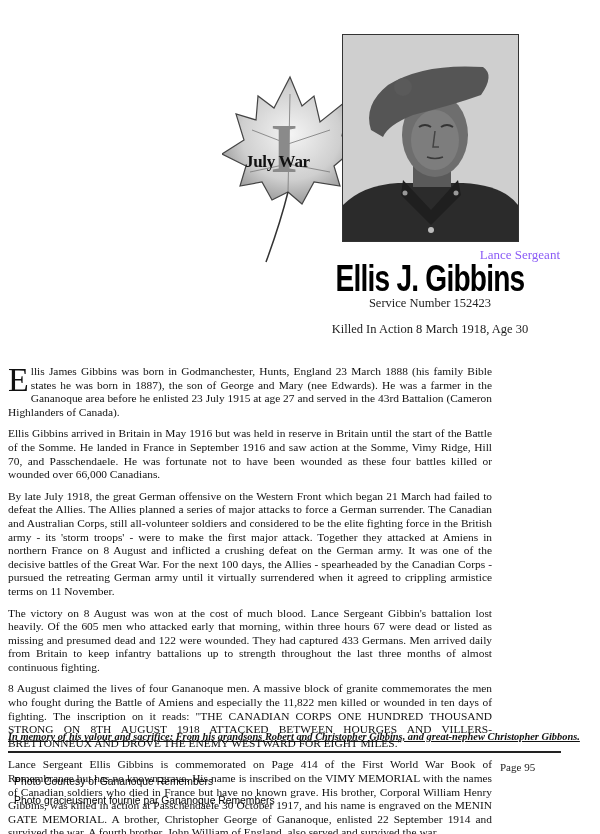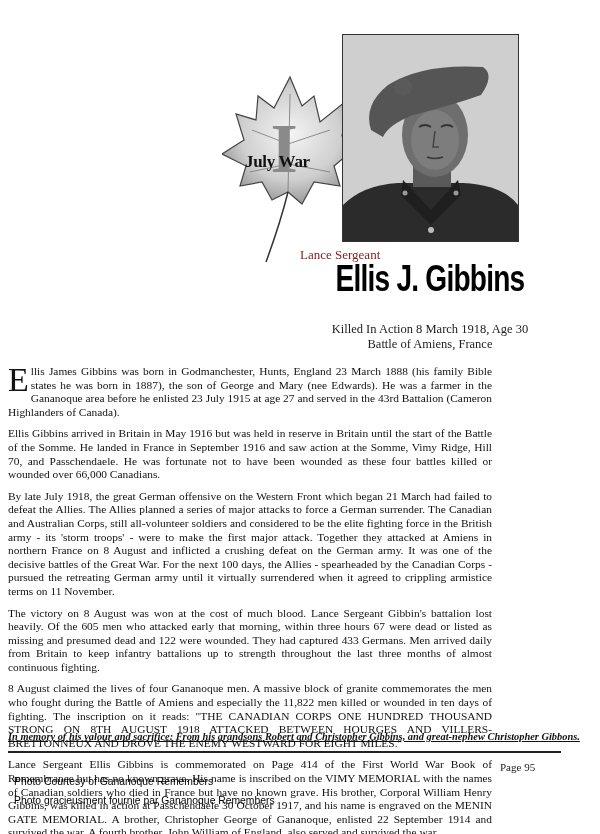--- a/index.html
+++ b/index.html
@@ -7,21 +7,21 @@
   .page { position:absolute; left:0; top:0; width:600px; height:834px; }
 
   .leaf { position:absolute; left:222px; top:74px; width:140px; height:190px; }
   .leaf svg { width:100%; height:100%; display:block; }
   .ww-roman { position:absolute; left:47px; top:40px; width:30px; text-align:center; font-size:70px; line-height:70px; color:#8a8a8a; font-weight:bold; font-family:"Liberation Serif", serif; }
   .ww-text { position:absolute; left:23px; top:78px; font-size:17px; font-weight:bold; color:#111; font-family:"Liberation Serif", serif; letter-spacing:-0.3px; white-space:nowrap; }
 
   .photo { position:absolute; left:342px; top:34px; width:175px; height:206px; border:1px solid #333; background:#bdbdbd; overflow:hidden; }
   .photo svg { width:100%; height:100%; display:block; }
 
-  .rank { position:absolute; left:300px; top:247px; width:260px; text-align:left; font-size:13px; color:#7f1d1d; }
+  .rank { position:absolute; left:300px; top:247px; width:260px; text-align:right; font-size:13px; color:#8b5cf6; }
   .name { position:absolute; left:300px; top:258px; width:260px; text-align:center; font-family:"Liberation Sans", sans-serif; font-weight:bold; font-size:36px; letter-spacing:-1px; transform:scaleX(0.78); transform-origin:center; color:#000; }
   .service { position:absolute; left:300px; top:296px; width:260px; text-align:center; font-size:12.5px; color:#222; }
   .kia { position:absolute; left:300px; top:322px; width:260px; text-align:center; font-size:12.5px; color:#222; line-height:15px; }
 
   .body-text { position:absolute; left:8px; top:365px; width:484px; font-size:11.4px; line-height:13.6px; text-align:justify; color:#111; }
   .body-text p { margin:0 0 8px 0; }
   .dropcap { float:left; font-size:34px; line-height:26px; margin:2px 2px 0 0; font-weight:normal; }
   .dedication { position:absolute; left:8px; top:731px; width:484px; font-size:10.4px; font-style:italic; font-weight:bold; color:#111; white-space:nowrap;text-decoration:underline; }
   .rule { position:absolute; left:8px; top:751px; width:553px; height:2px; background:#222; }
   .page-num { position:absolute; left:500px; top:761px; width:60px; text-align:left; font-size:11px; color:#222; }
@@ -71,23 +71,23 @@
       <path d="M92 96 L90 112 L96 112" stroke="#444" stroke-width="1.5" fill="none"></path>
       <path d="M84 122 Q92 125 100 122" stroke="#3a3a3a" stroke-width="1.5" fill="none"></path>
 
       <path d="M28 95 Q20 70 45 50 Q80 28 140 32 Q152 40 138 60 Q110 70 70 80 Q45 90 40 102 Z" fill="#555"></path>
       <circle cx="60" cy="52" r="9" fill="#5a5a5a"></circle>
     </svg>
   </div>
 
   <div class="rank">Lance Sergeant</div>
   <div class="name">Ellis J. Gibbins</div>
+  <div class="service">Service Number 152423</div>
   <div class="kia">
     <div>Killed In Action 8 March 1918, Age 30</div>
-    <div>Battle of Amiens, France</div>
   </div>
 
   <div class="body-text">
     <p><span class="dropcap">E</span><span>llis James Gibbins was born in Godmanchester, Hunts, England 23 March 1888 (his family Bible states he was born in 1887), the son of George and Mary (nee Edwards). He was a farmer in the Gananoque area before he enlisted 23 July 1915 at age 27 and served in the 43rd Battalion (Cameron Highlanders of Canada).</span></p>
     <p>Ellis Gibbins arrived in Britain in May 1916 but was held in reserve in Britain until the start of the Battle of the Somme. He landed in France in September 1916 and saw action at the Somme, Vimy Ridge, Hill 70, and Passchendaele. He was fortunate not to have been wounded as these four battles killed or wounded over 66,000 Canadians.</p>
     <p>By late July 1918, the great German offensive on the Western Front which began 21 March had failed to defeat the Allies. The Allies planned a series of major attacks to force a German surrender. The Canadian and Australian Corps, still all-volunteer soldiers and considered to be the elite fighting force in the British army - its 'storm troops' - were to make the first major attack. Together they attacked at Amiens in northern France on 8 August and inflicted a crushing defeat on the German army.  It was one of the decisive battles of the Great War. For the next 100 days, the Allies - spearheaded by the Canadian Corps - pursued the retreating German army until it virtually surrendered when it agreed to crippling armistice terms on 11 November.</p>
     <p>The victory on 8 August was won at the cost of much blood. Lance Sergeant Gibbin's battalion lost heavily. Of the 605 men who attacked early that morning, within three hours 67 were dead or listed as missing and presumed dead and 122 were wounded. They had captured 433 Germans. Men arrived daily from Britain to keep infantry battalions up to strength throughout the last three months of almost continuous fighting.</p>
     <p>8 August claimed the lives of four Gananoque men. A massive block of granite commemorates the men who fought during the Battle of Amiens and especially the 11,822 men killed or wounded in ten days of fighting. The inscription on it reads: "THE CANADIAN CORPS ONE HUNDRED THOUSAND STRONG ON 8TH AUGUST 1918 ATTACKED BETWEEN HOURGES AND VILLERS-BRETTONNEUX AND DROVE THE ENEMY WESTWARD FOR EIGHT MILES."</p>
     <p>Lance Sergeant Ellis Gibbins is commemorated on Page 414 of the First World War Book of Remembrance but has no known grave. His name is inscribed on the VIMY MEMORIAL with the names of Canadian soldiers who died in France but have no known grave. His brother, Corporal William Henry Gibbins, was killed in action at Passchendaele 30 October 1917, and his name is engraved on the MENIN GATE MEMORIAL. A brother, Christopher George of Gananoque, enlisted 22 September 1914 and survived the war. A fourth brother, John William of England, also served and survived the war</p>
   </div>

